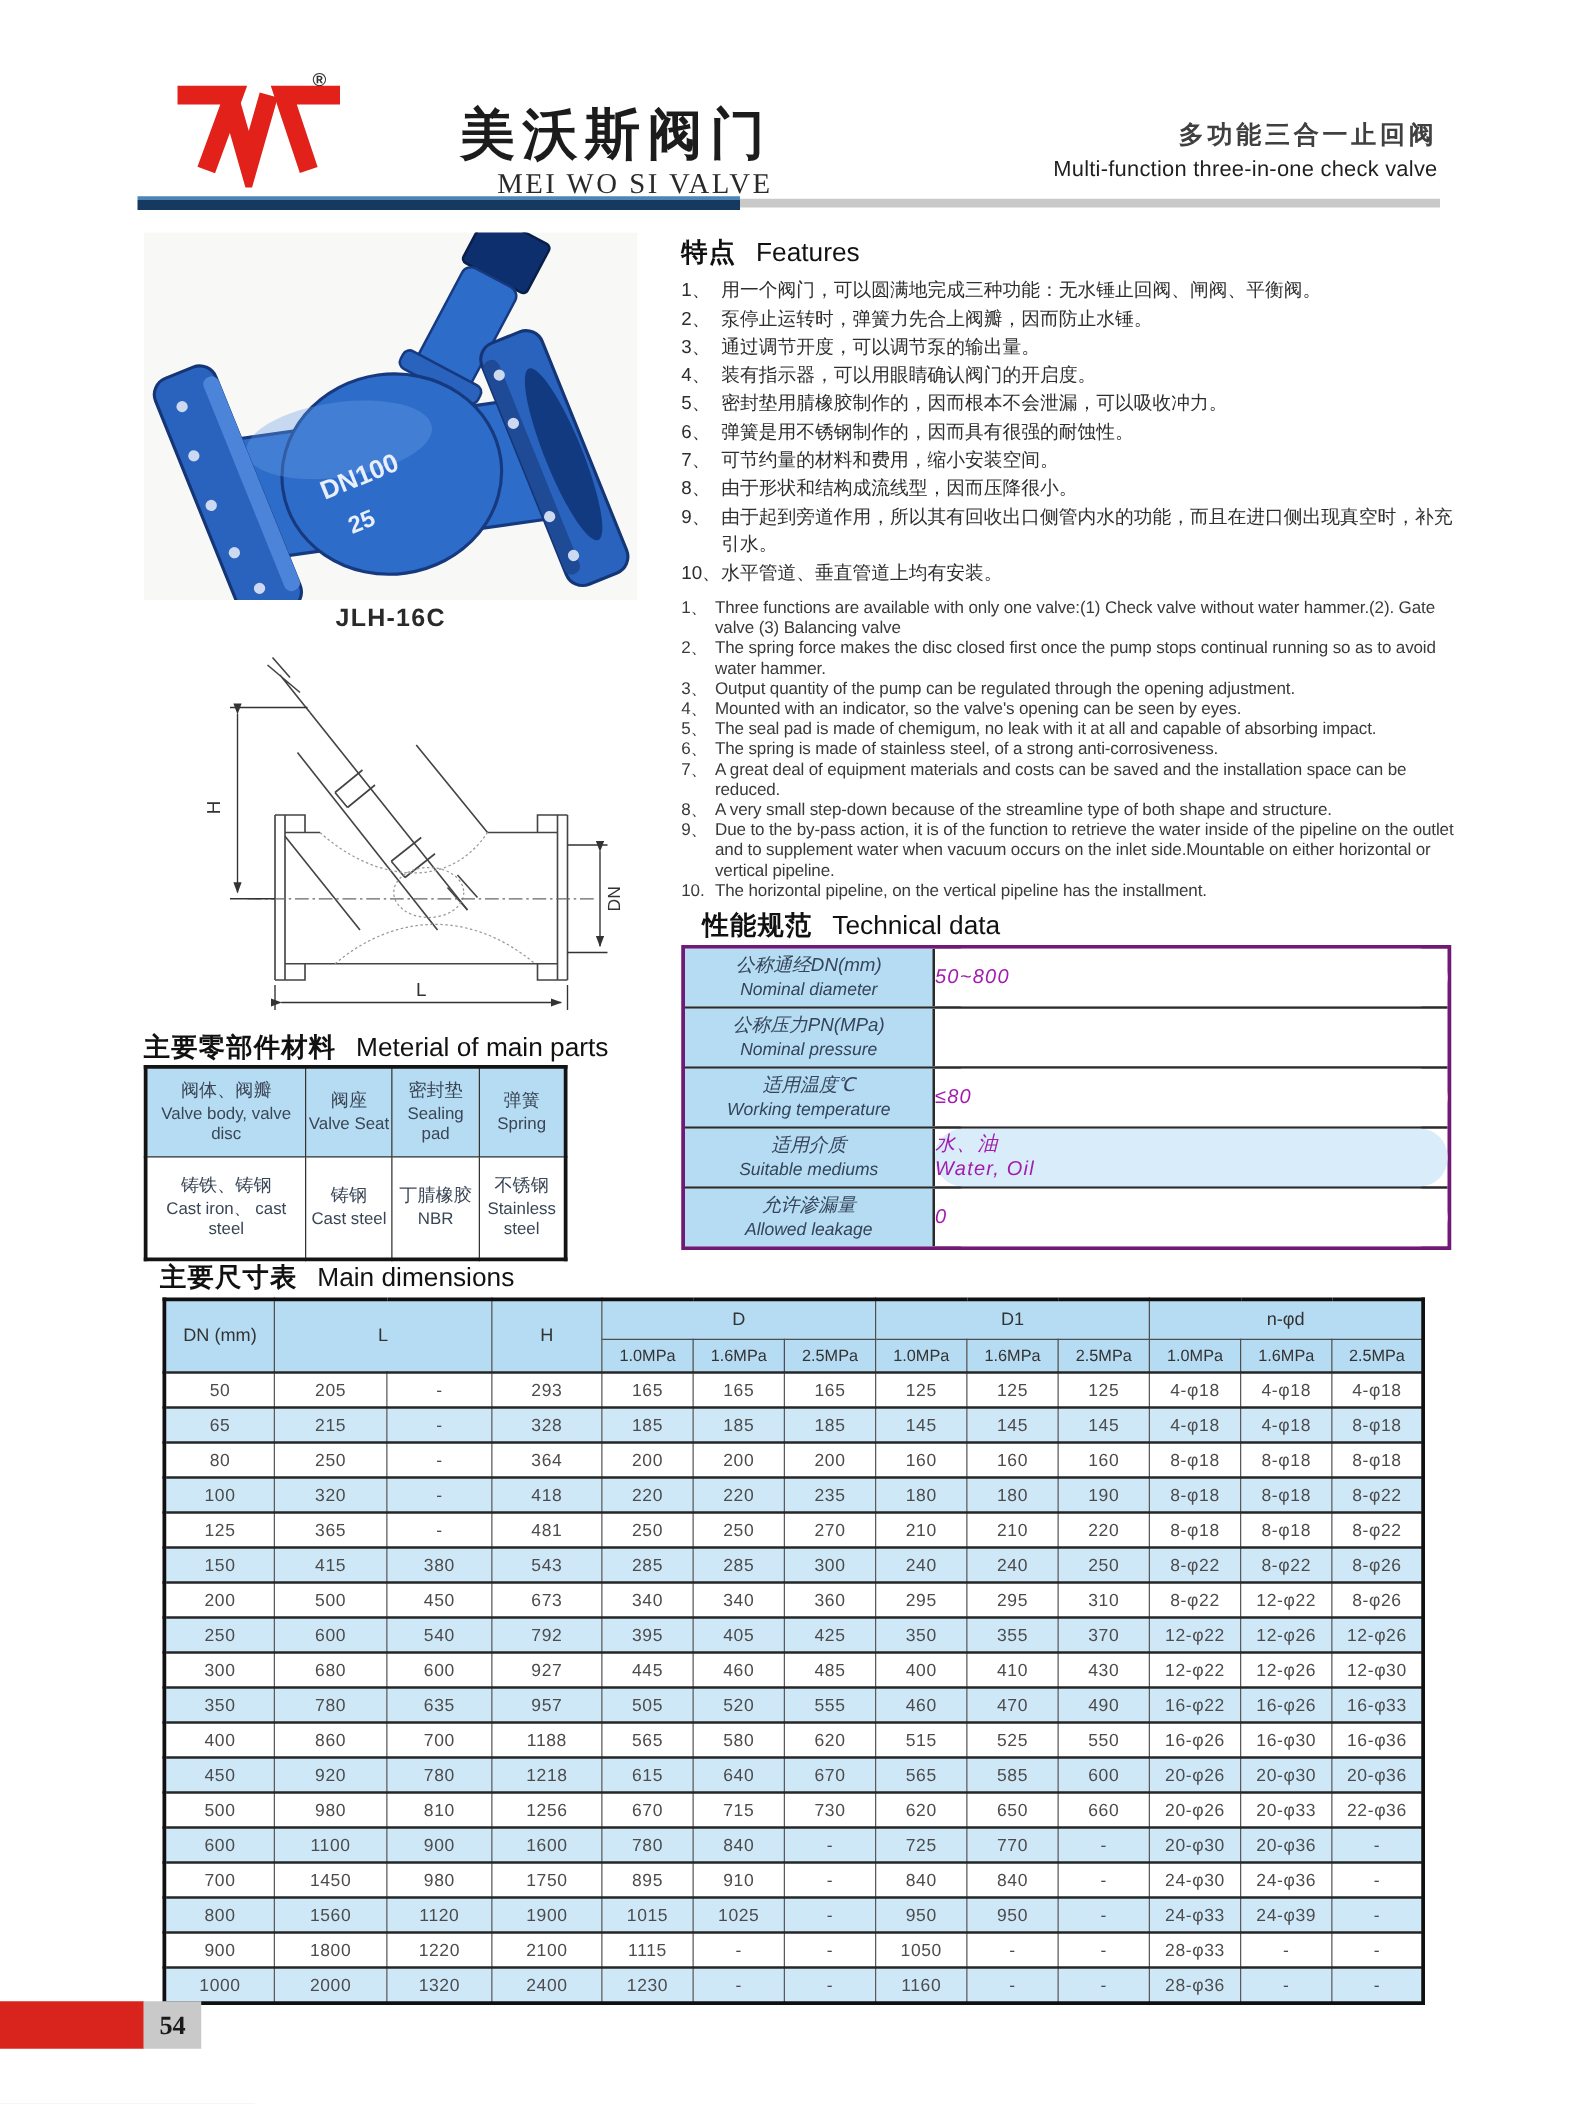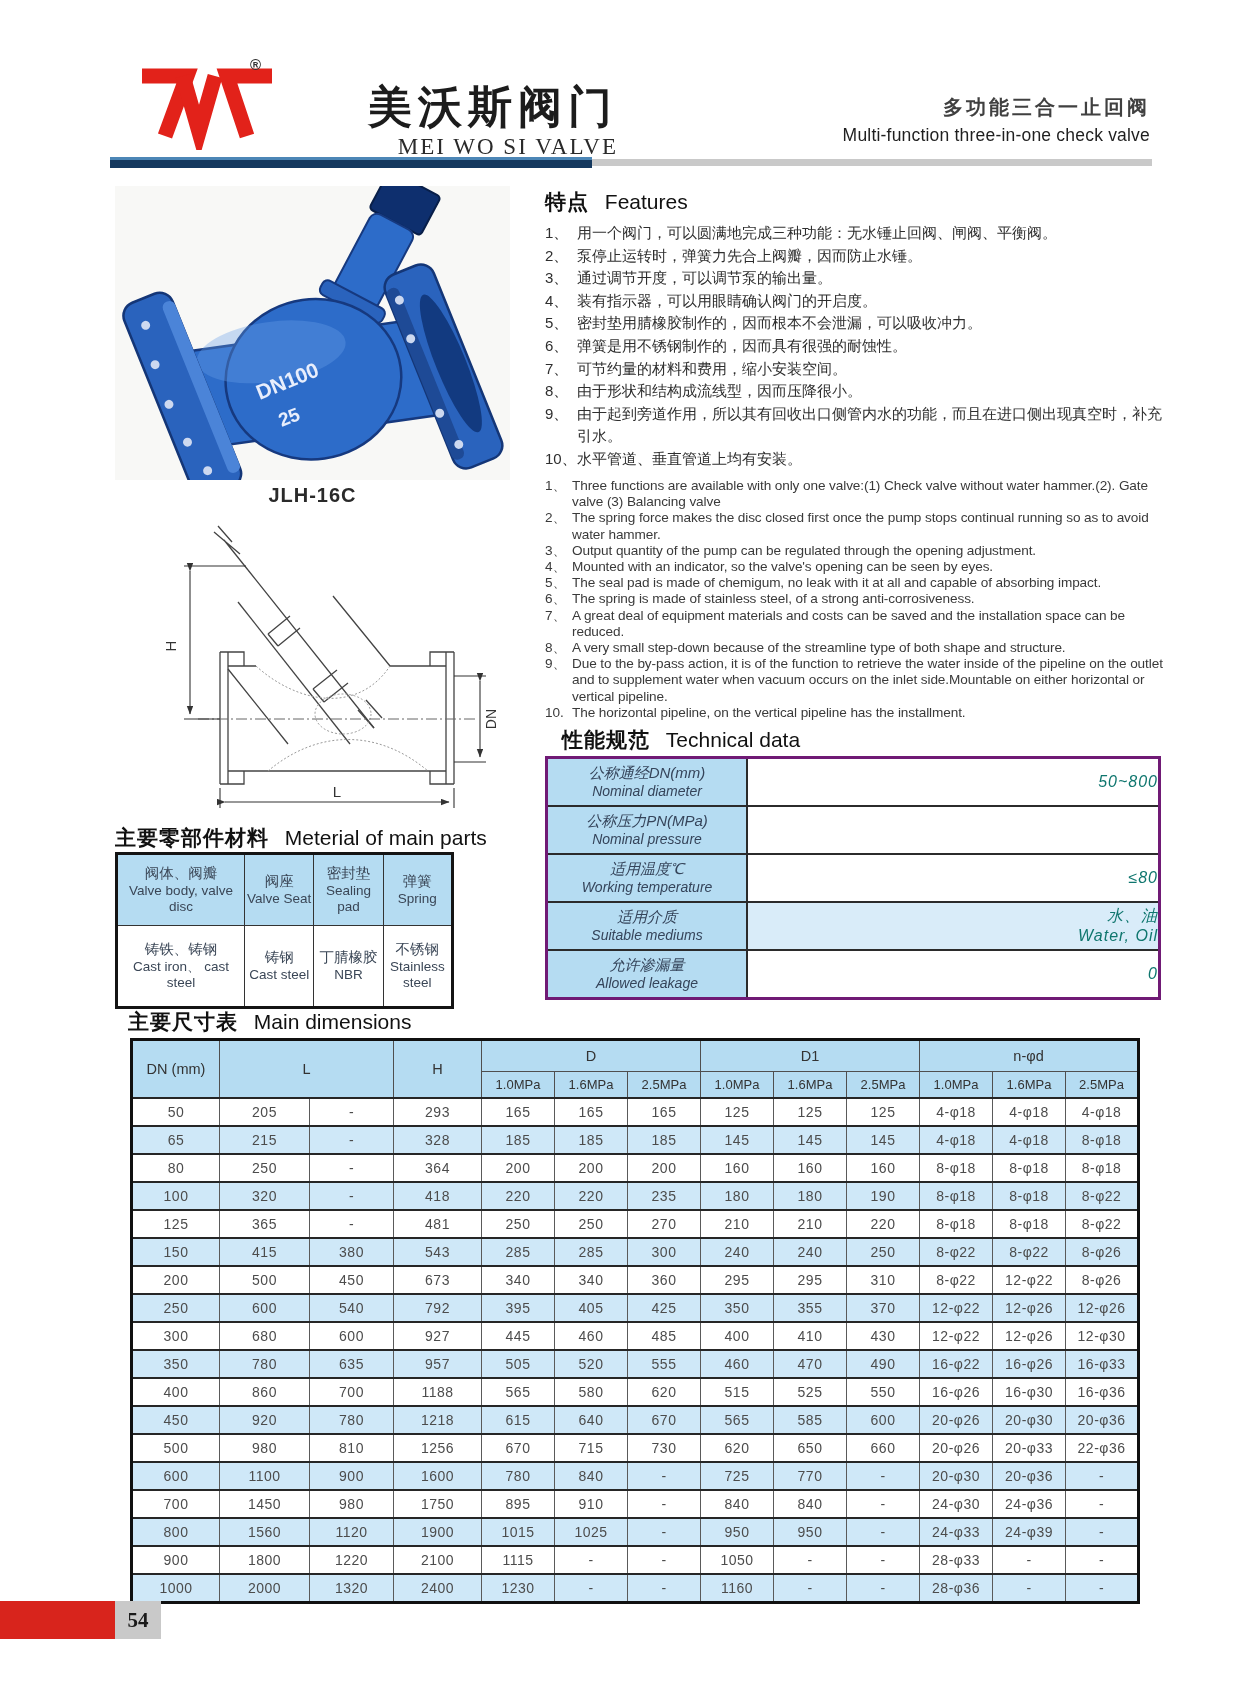--- a/index.html
+++ b/index.html
@@ -56,22 +56,22 @@
 
   
   .tech-title{left:562px;top:726px;}
   .tech-table{position:absolute;left:545px;top:756px;width:610px;border:3px solid #701a75;font-style:italic;}
   .trow{display:flex;height:46px;}
   .trow + .trow{border-top:2px solid #2b2b2b;}
   .tlab{flex:0 0 198px;background:#b5dcf2;border-right:2px solid #2b2b2b;
         display:flex;flex-direction:column;justify-content:center;align-items:center;text-align:center;}
   .tlab-cn{font-size:15px;color:#35445a;line-height:1.25;}
   .tlab-en{font-size:14px;color:#35445a;line-height:1.2;}
-  .tval{flex:1;display:flex;flex-direction:column;justify-content:center;align-items:flex-end;
-        background:#ffffff;font-size:16px;color:#0f766e;letter-spacing:1px;line-height:1.25;}
+  .tval{flex:1;display:flex;flex-direction:column;justify-content:center;align-items:flex-start;
+        background:#ffffff;font-size:16px;color:#a21caf;letter-spacing:1px;line-height:1.25;border-radius:22px;}
   .trow.alt .tval{background:#d9ecf9;}
 
   
   .dims-title{left:128px;top:1008px;}
   table.dims{position:absolute;left:130px;top:1038px;width:1007px;border-collapse:collapse;
              table-layout:fixed;border:3px solid #101010;}
   table.dims th{background:#b5dcf2;font-weight:normal;font-size:14.5px;color:#333;
                 border:1px solid #4f4f4f;padding:0;}
   table.dims thead tr.h1 th{height:30px;}
   table.dims thead tr.h2 th{height:25px;font-size:13px;}

